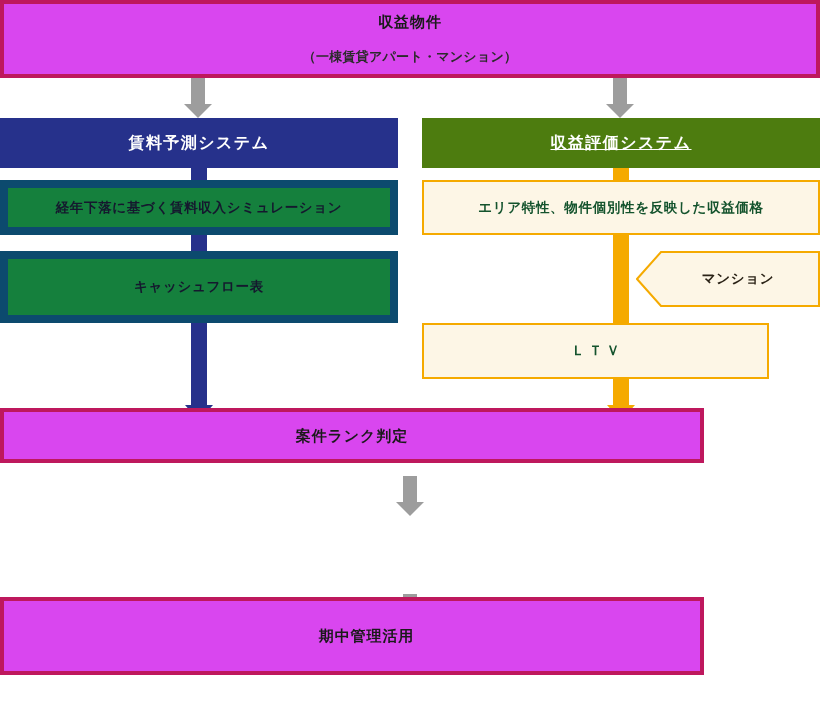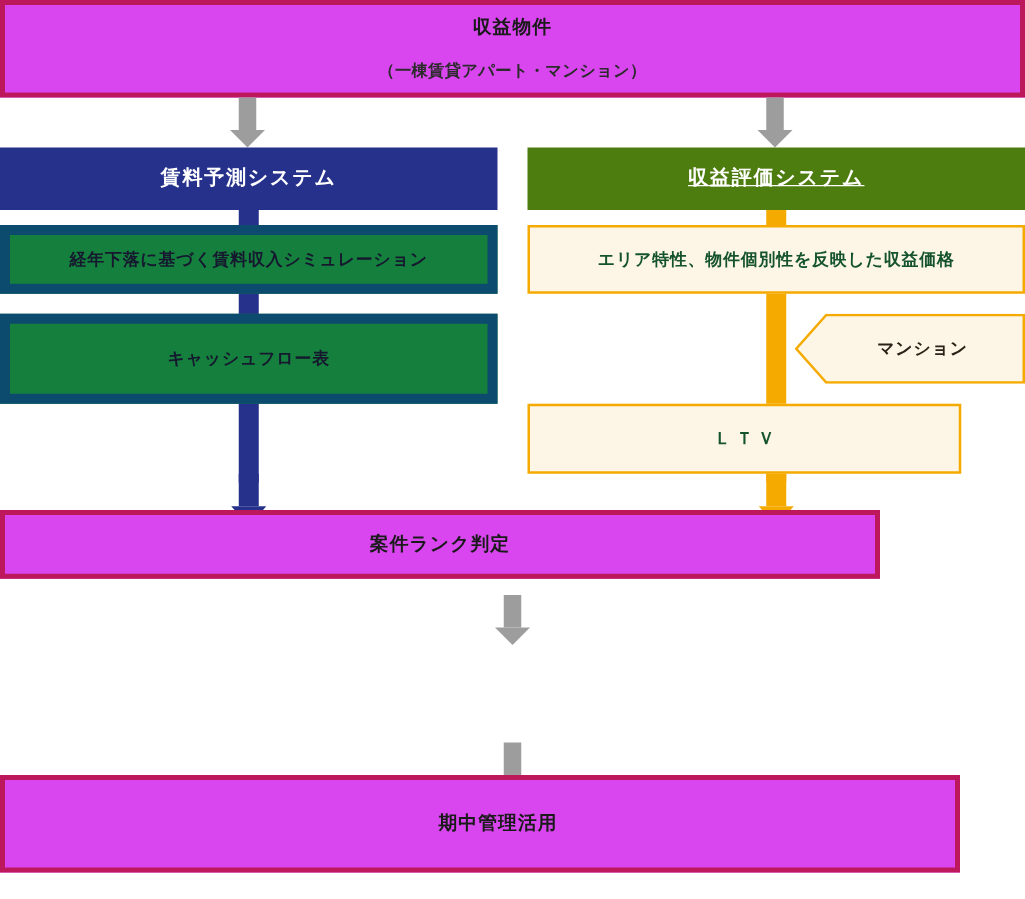--- a/index.html
+++ b/index.html
@@ -158,17 +158,17 @@
     <div class="stem" style="width:14px;height:26px;"></div>
     <div class="head" style="border-top-width:14px;"></div>
   </div>
 
 
   <div class="arrow arrow-gray" style="left:396px;top:594px;width:28px;height:40px;">
     <div class="stem" style="width:14px;height:26px;"></div>
     <div class="head" style="border-top-width:14px;"></div>
   </div>
 
-  <div class="box gray-box" style="left:0px;top:620px;width:768px;height:78px;padding-left:29px;">
+  <div class="box gray-box" style="left:0px;top:597px;width:704px;height:78px;padding-left:29px;">
     <span class="ttl">期中管理活用</span>
   </div>
 
 </div>
 
 </body></html>

